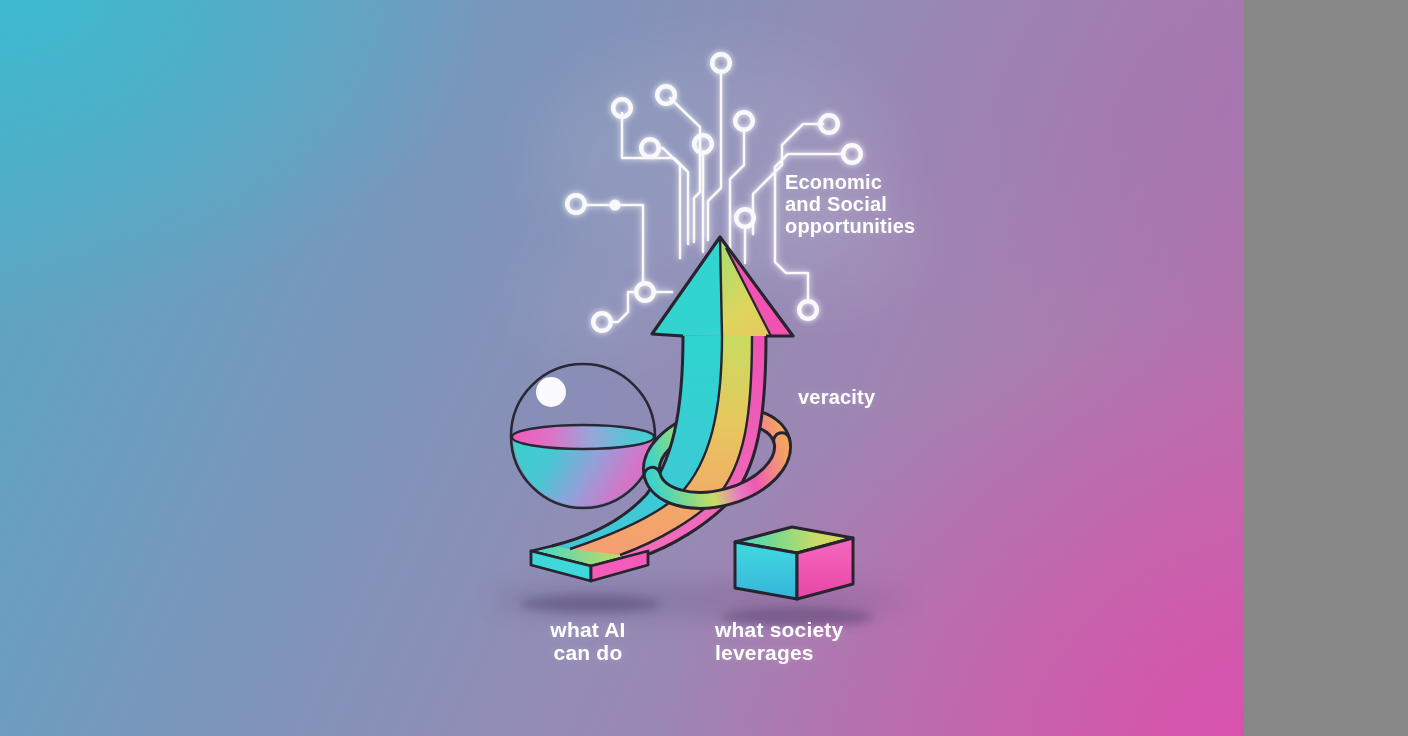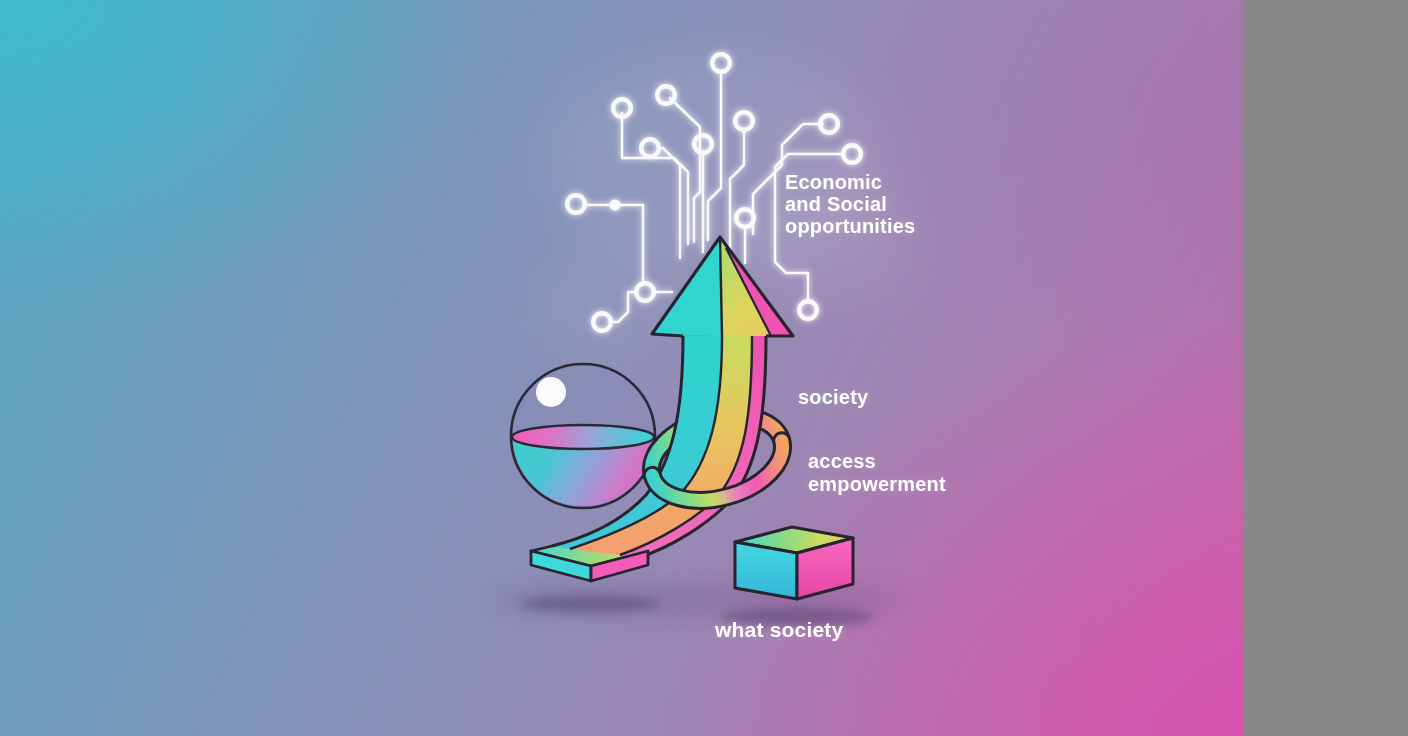--- a/index.html
+++ b/index.html
@@ -210,26 +210,27 @@
     </g>
   </svg>
 
   <div class="lbl lbl-top">
     <div>Economic</div>
     <div>and Social</div>
     <div>opportunities</div>
   </div>
 
   <div class="lbl lbl-veracity">
-    <div>society</div>
-  </div>
-
-  <div class="lbl lbl-access">
-    <div>access</div>
-    <div>empowerment</div>
-  </div>
-
+    <div>veracity</div>
+  </div>
+
+
+  <div class="lbl lbl-what-ai">
+    <div>what AI</div>
+    <div>can do</div>
+  </div>
 
   <div class="lbl lbl-what-society">
     <div>what society</div>
+    <div>leverages</div>
   </div>
 
 </div>
 
 </body></html>

